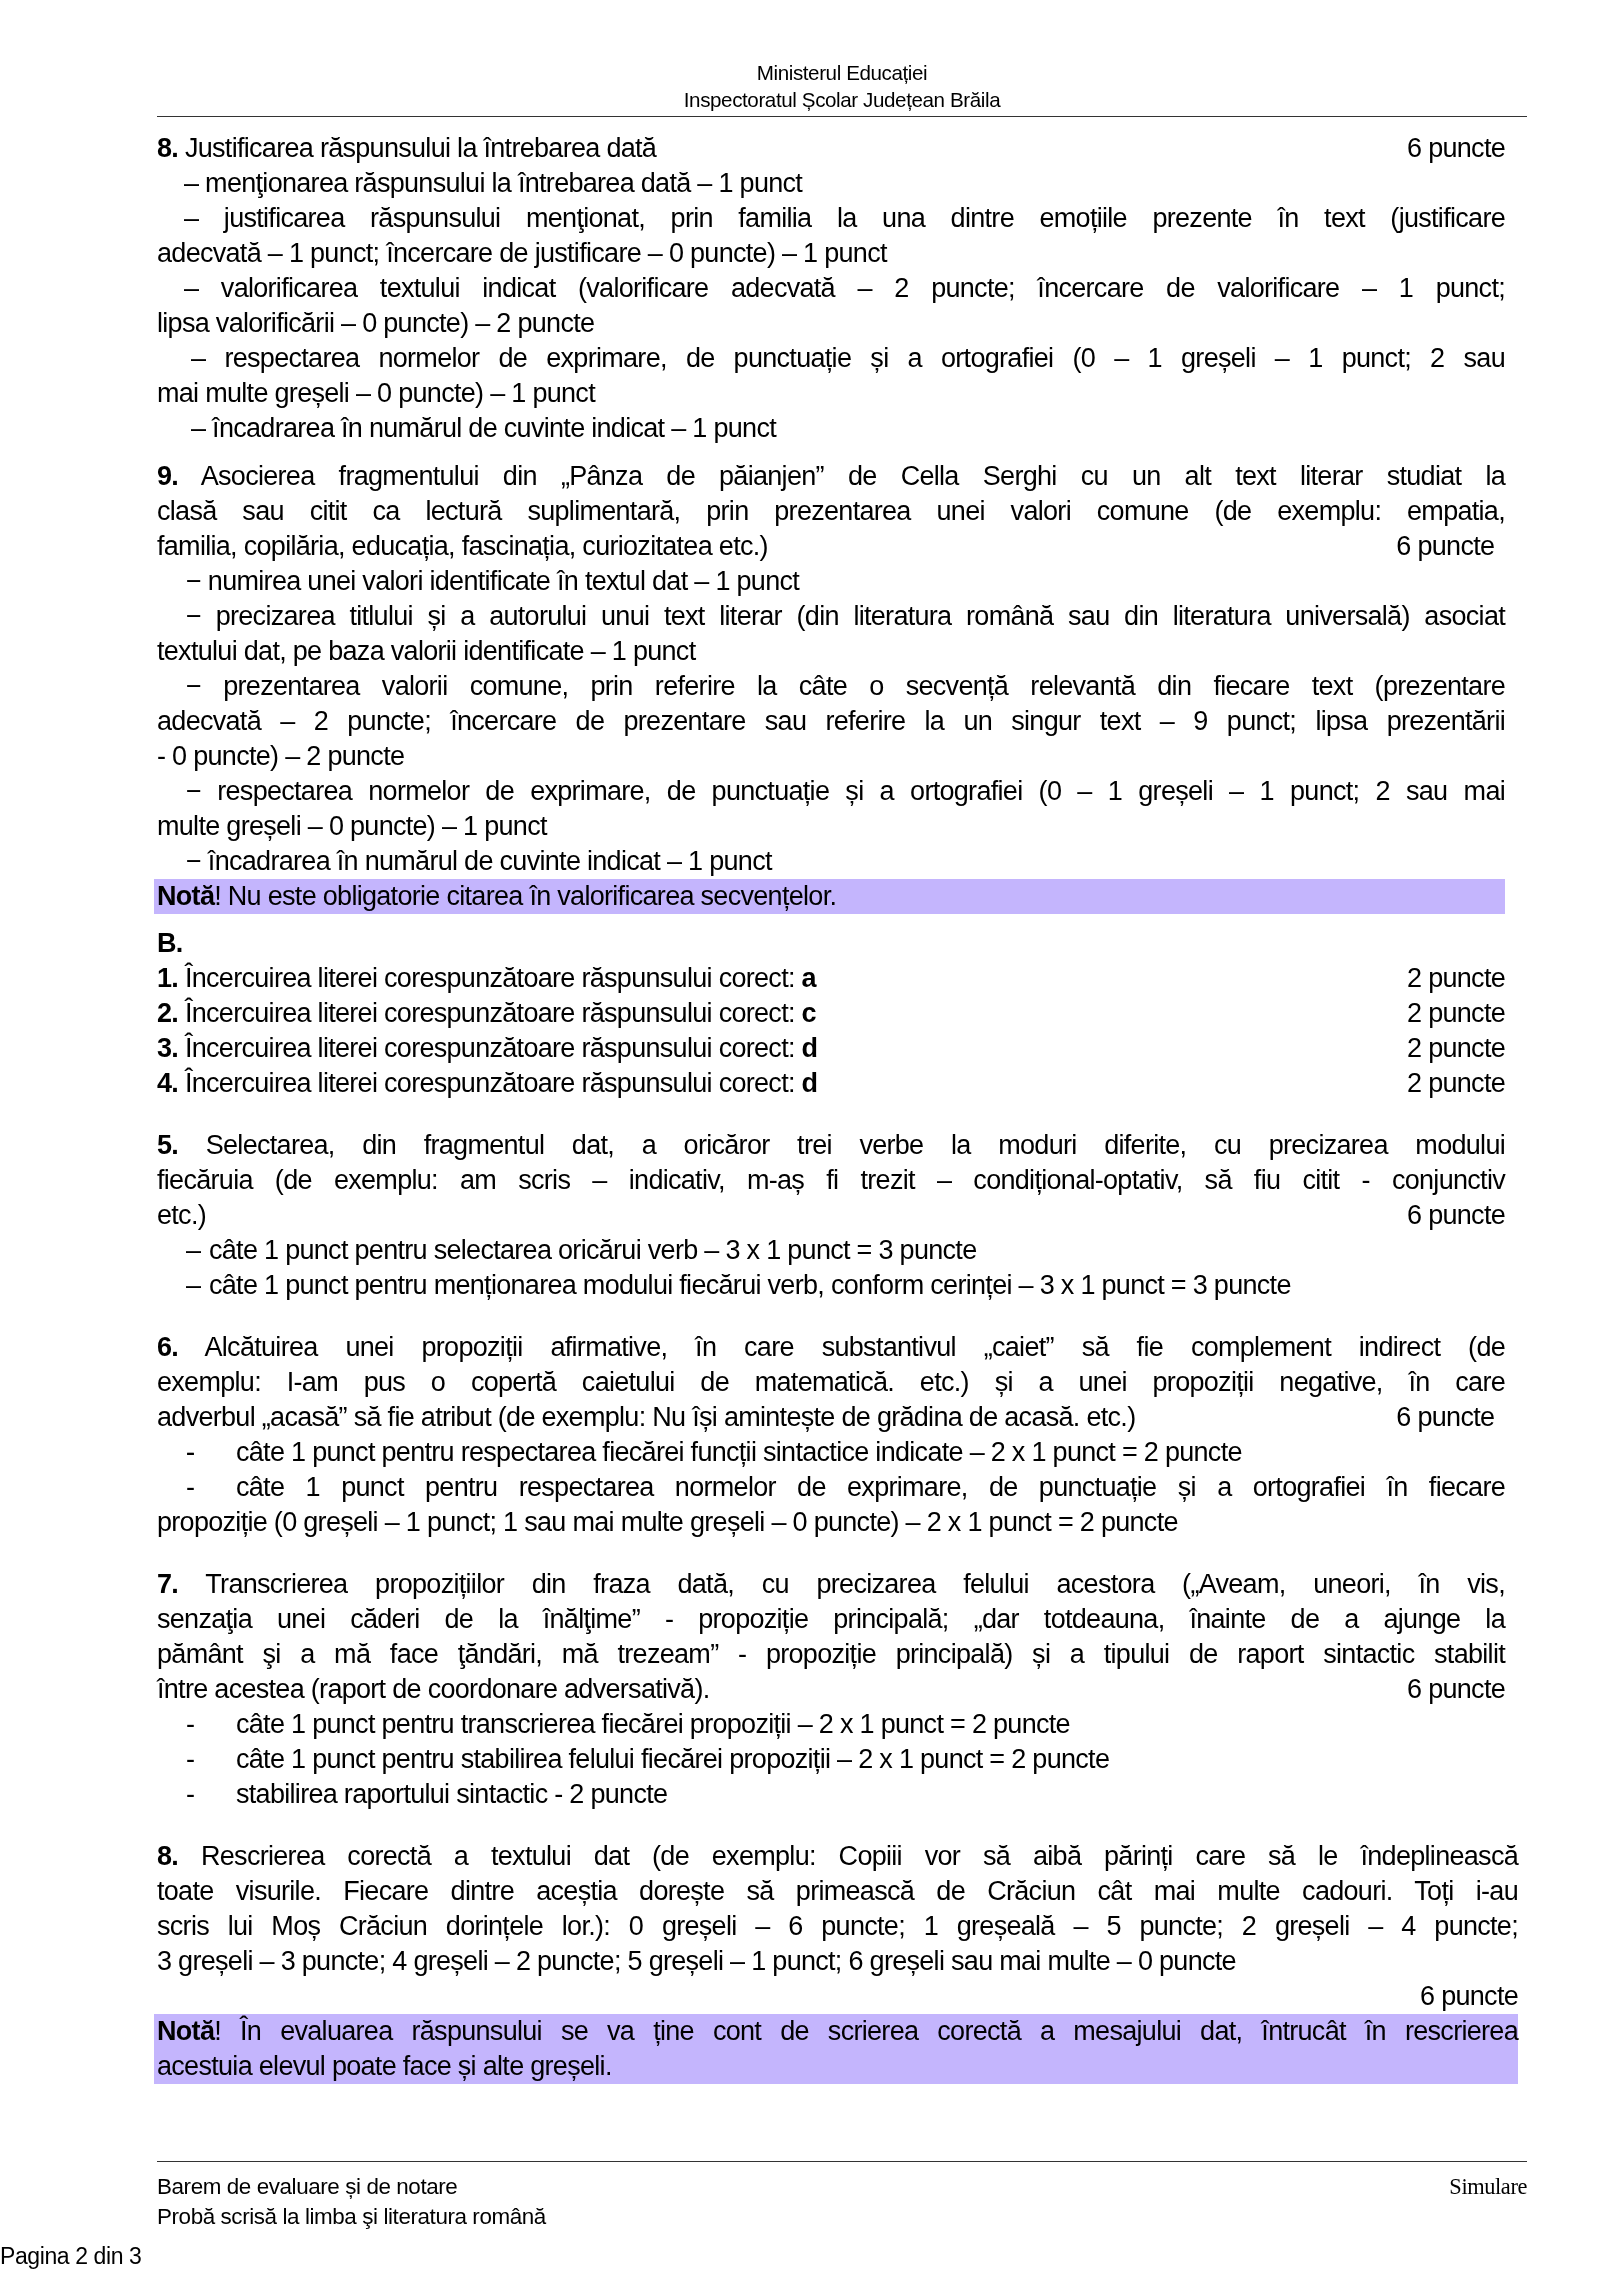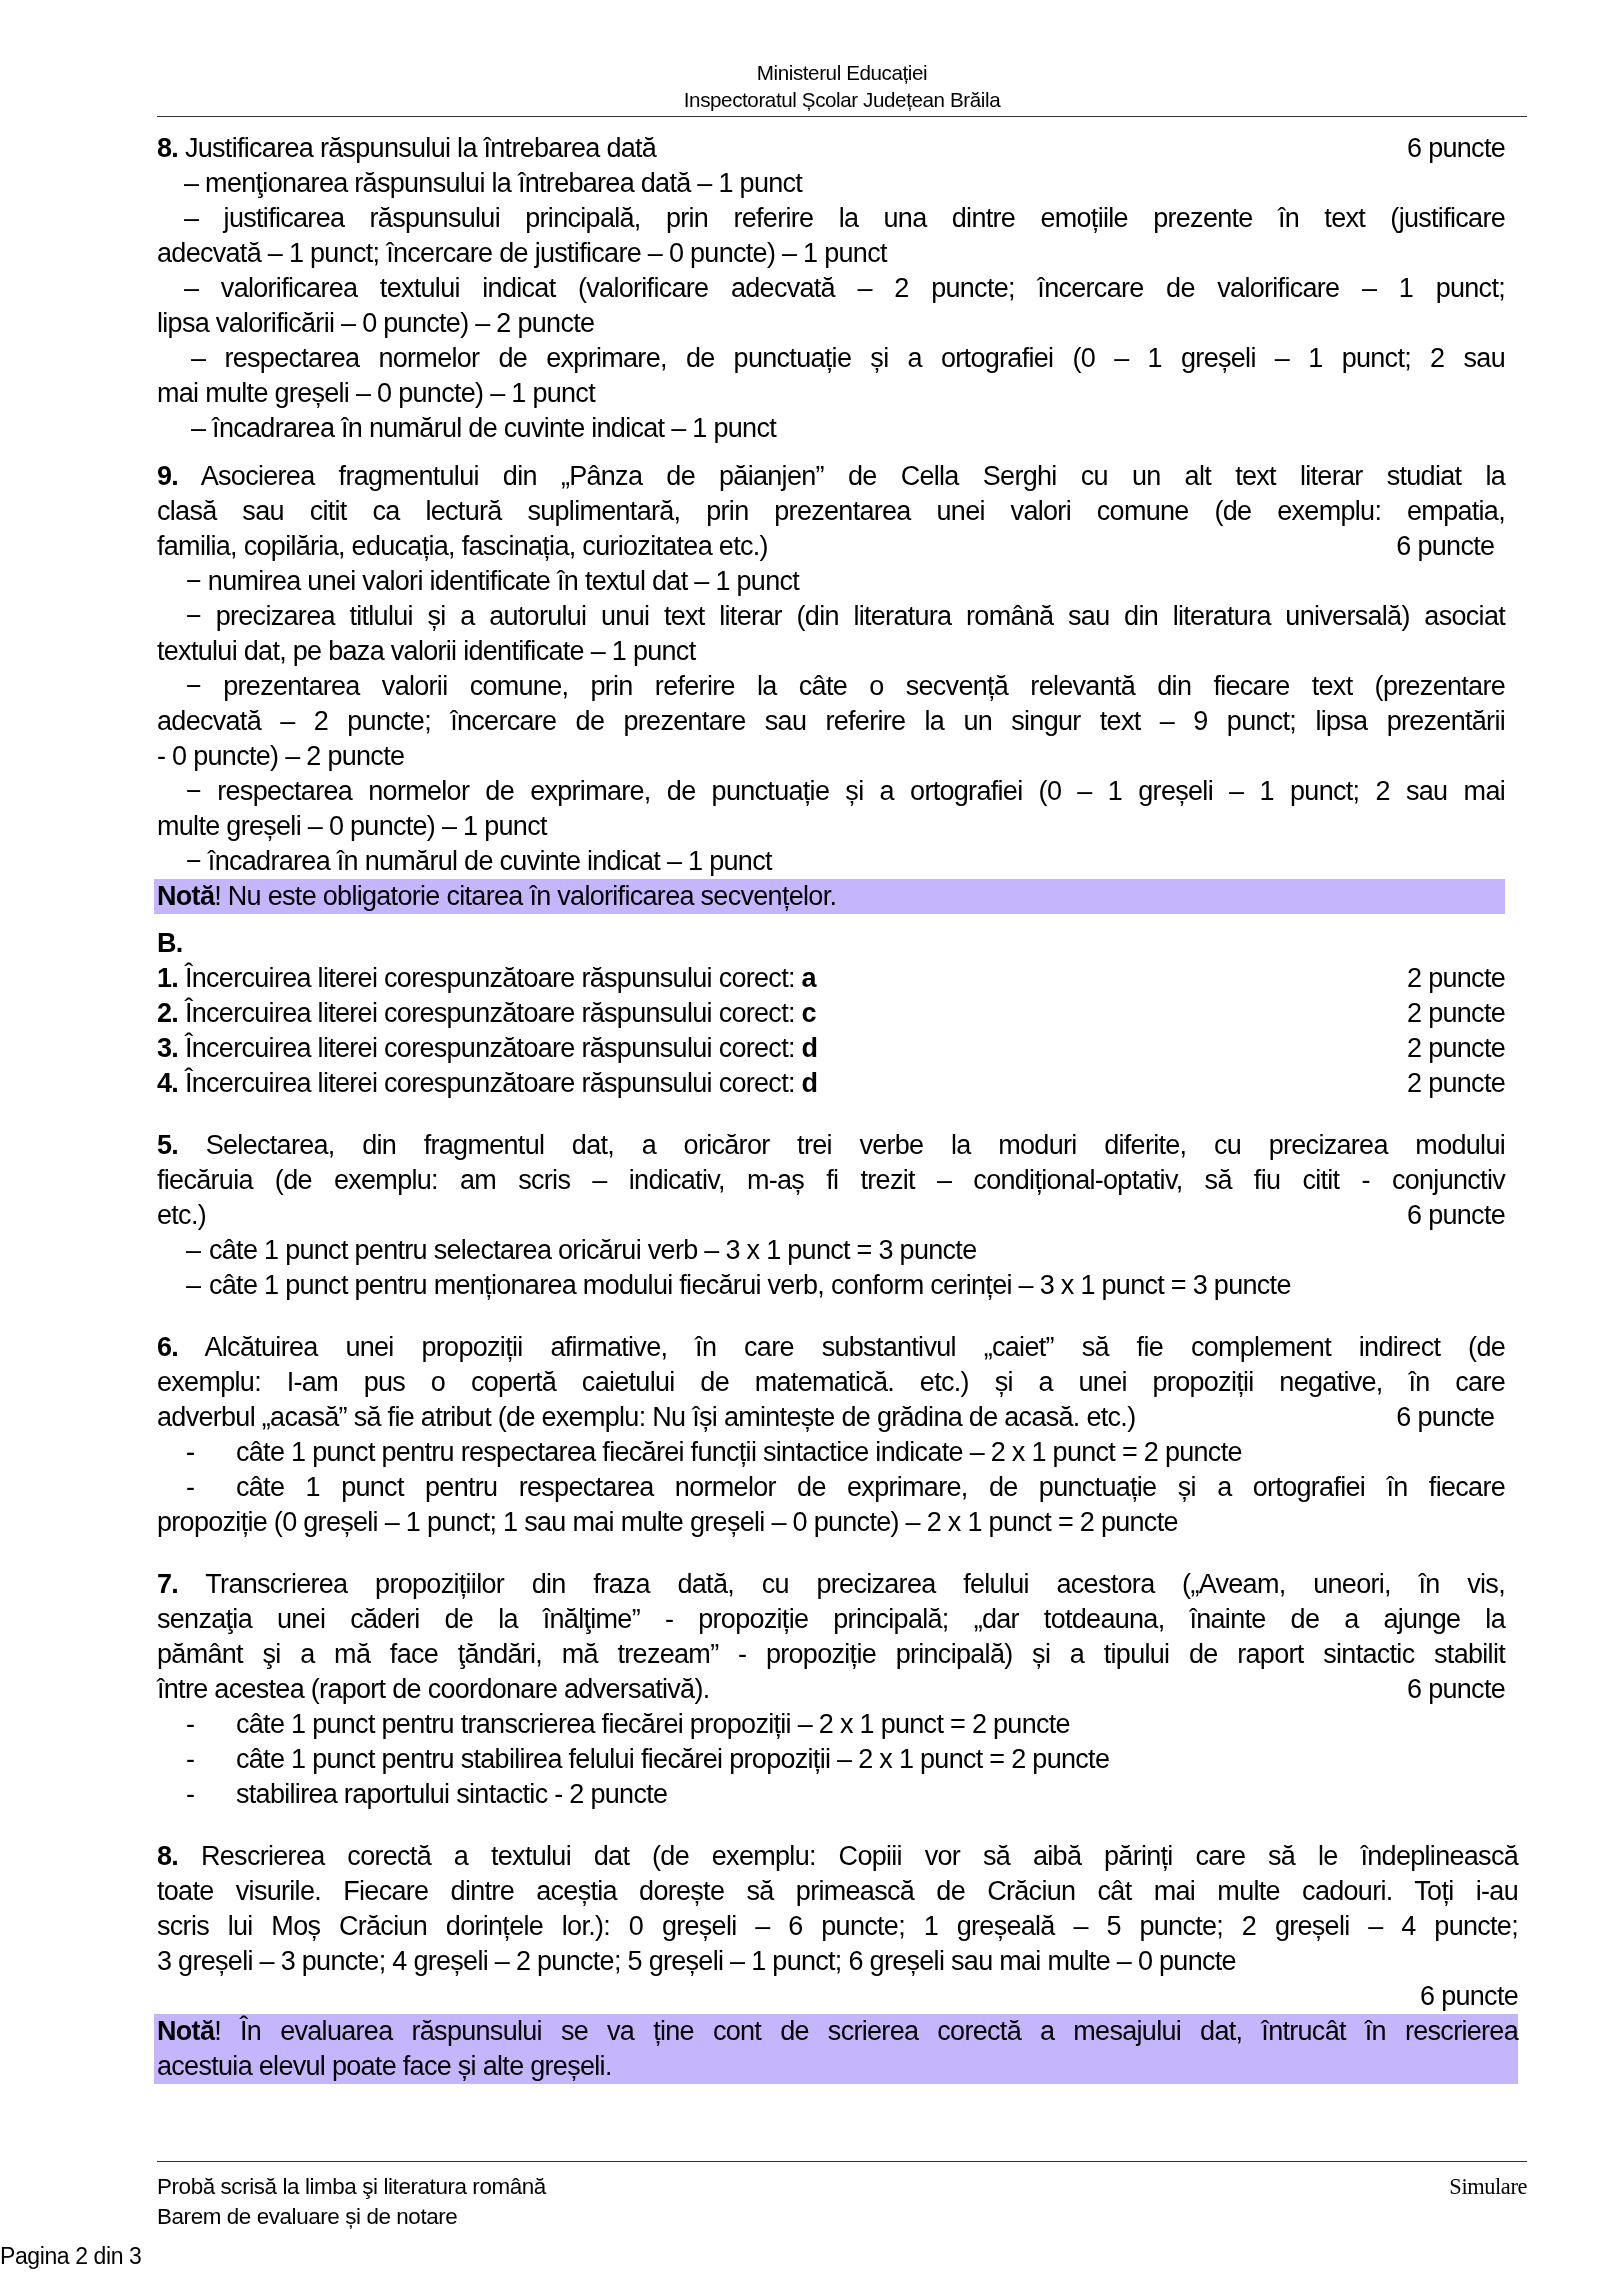--- a/index.html
+++ b/index.html
@@ -50,21 +50,21 @@
 
   <div class="content">
 
     <div>
       <div class="line">
         <span class="b">8.</span>
         <span>Justificarea răspunsului la întrebarea dată</span>
         <span class="right">6 puncte</span>
       </div>
       <div class="line ind1">– menţionarea răspunsului la întrebarea dată – 1 punct</div>
-      <div class="line ind1 just">– justificarea răspunsului principală, prin referire la una dintre emoțiile prezente în text (justificare</div>
+      <div class="line ind1 just">– justificarea răspunsului menţionat, prin familia la una dintre emoțiile prezente în text (justificare</div>
       <div class="line">adecvată – 1 punct; încercare de justificare – 0 puncte) – 1 punct</div>
       <div class="line ind1 just">– valorificarea textului indicat (valorificare adecvată – 2 puncte; încercare de valorificare – 1 punct;</div>
       <div class="line">lipsa valorificării – 0 puncte) – 2 puncte</div>
       <div class="line ind2 just">– respectarea normelor de exprimare, de punctuație și a ortografiei (0 – 1 greșeli – 1 punct; 2 sau</div>
       <div class="line">mai multe greșeli – 0 puncte) – 1 punct</div>
       <div class="line ind2">– încadrarea în numărul de cuvinte indicat – 1 punct</div>
     </div>
 
     <div class="gap-s"></div>
 
@@ -143,19 +143,19 @@
       <div class="line">&nbsp;<span class="right">6 puncte</span></div>
       <div class="note note-wide">
         <div class="line just"><span class="b">Notă</span><span>! În evaluarea răspunsului se va ține cont de scrierea corectă a mesajului dat, întrucât în rescrierea</span></div>
         <div class="line">acestuia elevul poate face și alte greșeli.</div>
       </div>
     </div>
   </div>
 
   <div class="footer-rule"></div>
   <div class="footer">
+    <div>Barem de evaluare și de notare</div>
     <div>Probă scrisă la limba şi literatura română</div>
-    <div>Barem de evaluare și de notare</div>
     <div class="simulare">Simulare</div>
   </div>
   <div class="page-num">Pagina 2 din 3</div>
 </div>
 
 
 </body></html>

